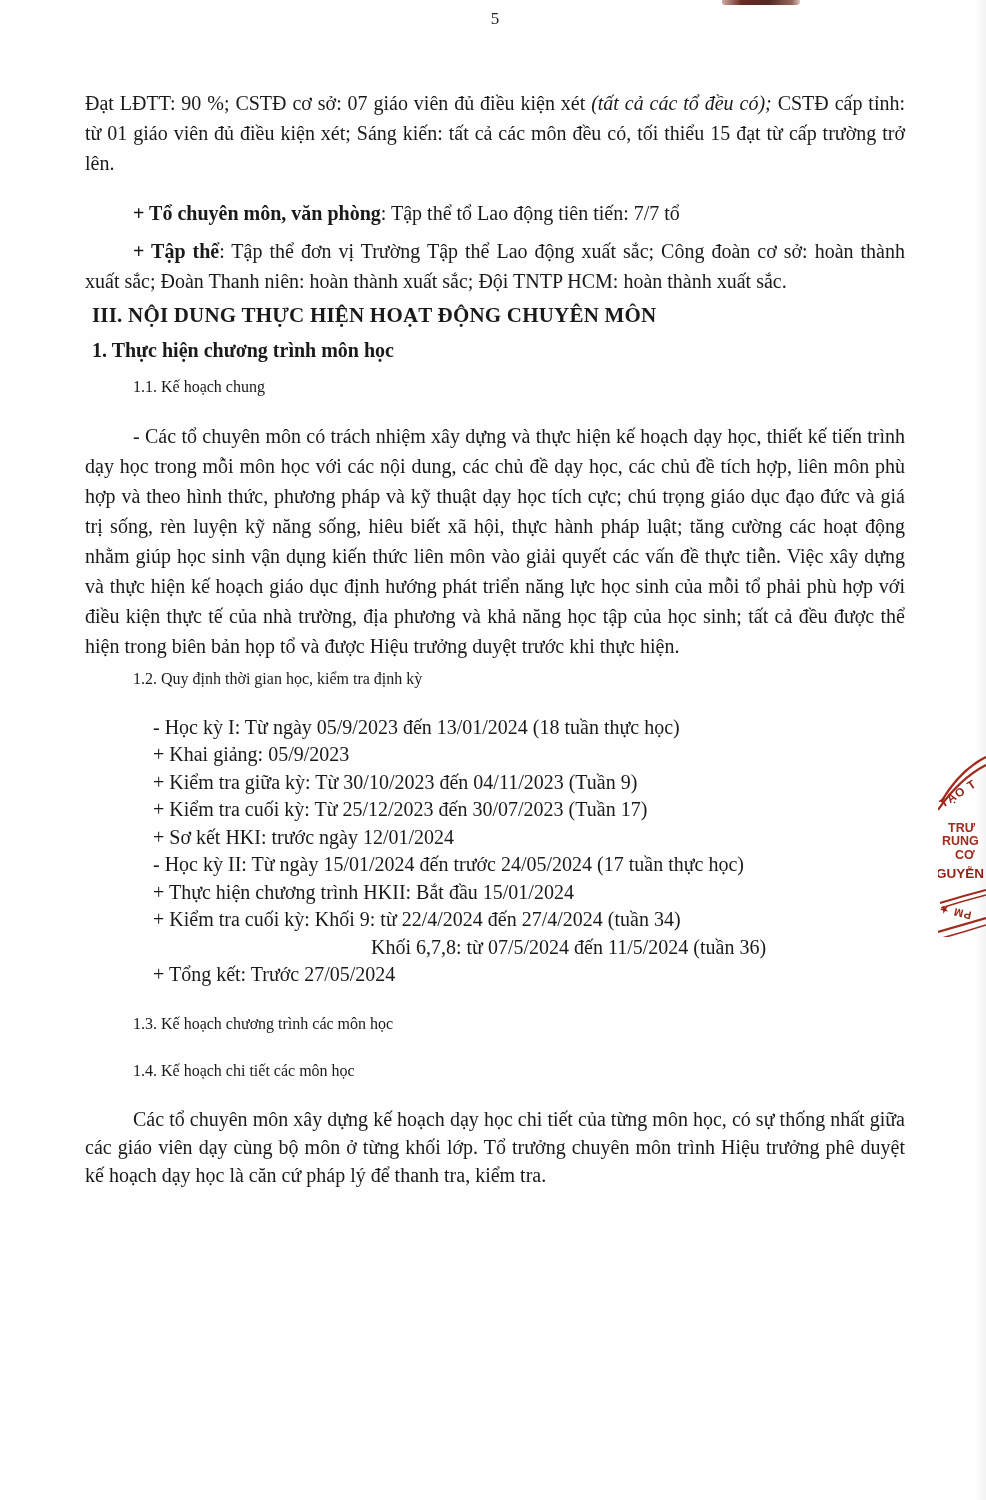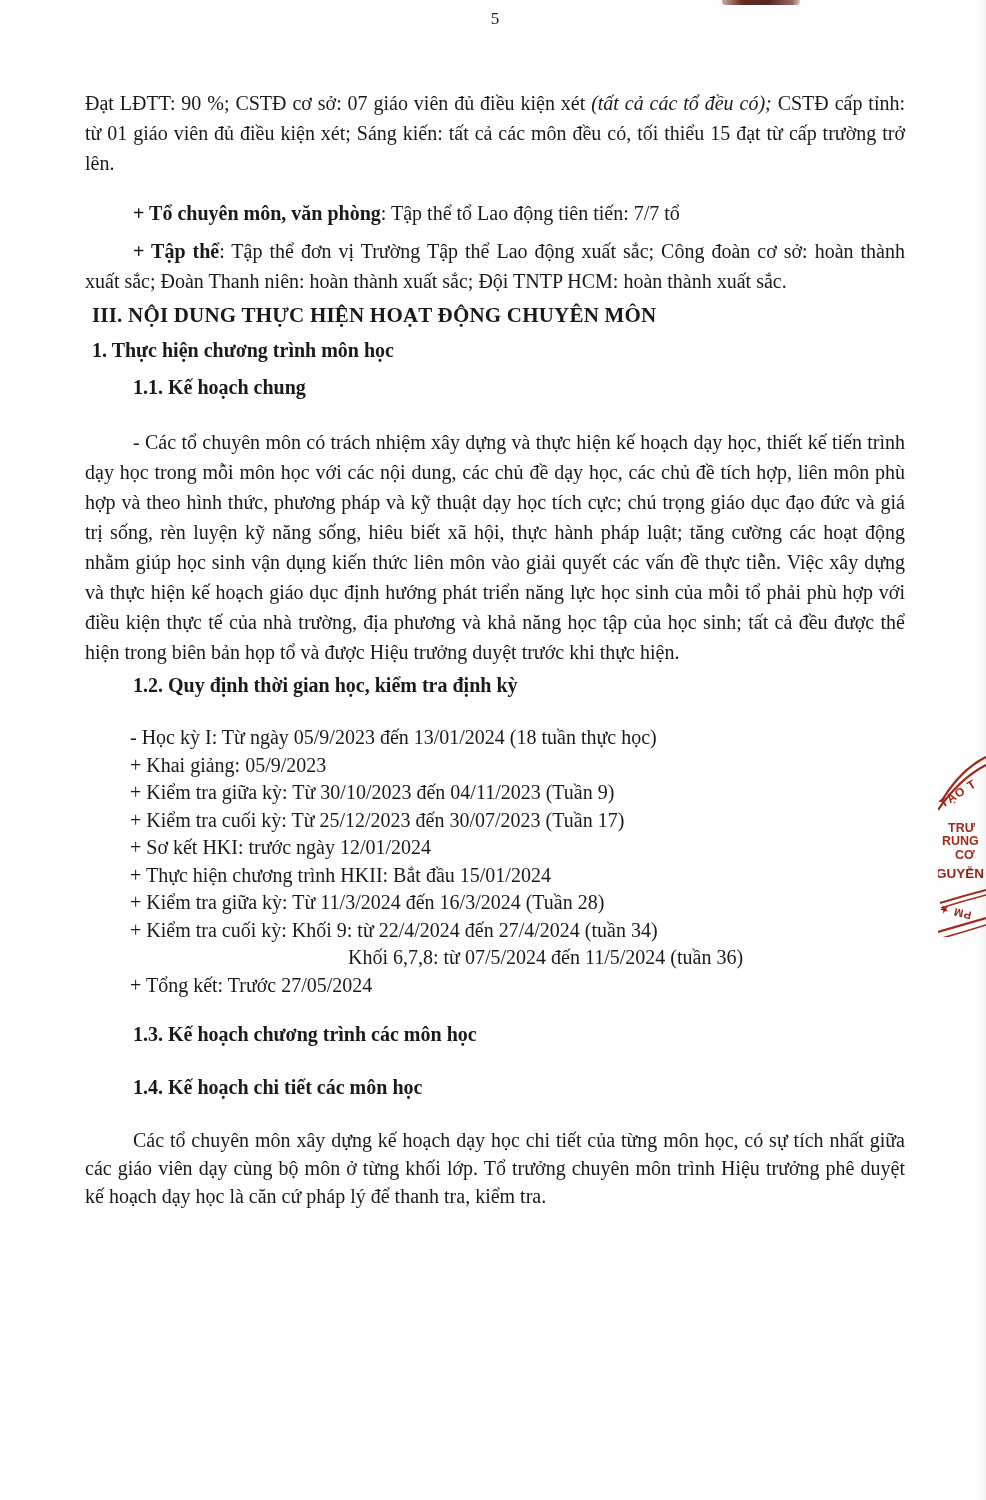--- a/index.html
+++ b/index.html
@@ -39,32 +39,32 @@
   .b{font-weight:700;}
   .i{font-style:italic;}
   .h-main{
     margin-top:6px;font-size:21px;line-height:26px;font-weight:700;
     margin-left:7px;letter-spacing:.2px;
   }
   .h-num1{
     margin-top:9px;font-size:20px;line-height:26px;font-weight:700;margin-left:7px;
   }
   .h-sub{
-    font-size:20px;line-height:26px;font-weight:700;margin-left:48px;
+    font-size:16px;line-height:26px;font-weight:400;margin-left:48px;
   }
   .h-11{margin-top:11px;}
   .h-12{margin-top:5px;}
   .h-13{margin-top:22px;margin-left:48px;}
   .h-14{margin-top:16px;margin-left:48px;}
   .para-indent{text-indent:48px;}
   .p-1{margin-top:8px;}
   .p-2{margin-top:3px;}
   .p-13{margin-top:7px;line-height:28px;margin-left:-7px;}
   .p-14{margin-top:1px;line-height:28px;}
-  .schedule{margin-top:8px;margin-left:45px;}
+  .schedule{margin-top:8px;margin-left:68px;}
   .schedule .item{
     font-size:20px;line-height:27.5px;white-space:nowrap;
   }
   .schedule .item.cont{margin-left:218px;}
   
   .stamp{
     position:absolute;top:752px;right:0;width:48px;height:185px;
     pointer-events:none;
   }
   .stamp svg{display:block;}
@@ -98,33 +98,33 @@
   <p class="body-text para-indent p-2">- Các tổ chuyên môn có trách nhiệm xây dựng và thực hiện kế hoạch dạy học, thiết kế tiến trình dạy học trong mỗi môn học với các nội dung, các chủ đề dạy học, các chủ đề tích hợp, liên môn phù hợp và theo hình thức, phương pháp và kỹ thuật dạy học tích cực; chú trọng giáo dục đạo đức và giá trị sống, rèn luyện kỹ năng sống, hiêu biết xã hội, thực hành pháp luật; tăng cường các hoạt động nhằm giúp học sinh vận dụng kiến thức liên môn vào giải quyết các vấn đề thực tiễn. Việc xây dựng và thực hiện kế hoạch giáo dục định hướng phát triển năng lực học sinh của mỗi tổ phải phù hợp với điều kiện thực tế của nhà trường, địa phương và khả năng học tập của học sinh; tất cả đều được thể hiện trong biên bản họp tổ và được Hiệu trưởng duyệt trước khi thực hiện.</p>
 
   <h4 class="h-sub h-12">1.2. Quy định thời gian học, kiểm tra định kỳ</h4>
 
   <div class="schedule">
     <div class="item">- Học kỳ I: Từ ngày 05/9/2023 đến 13/01/2024 (18 tuần thực học)</div>
     <div class="item">+ Khai giảng: 05/9/2023</div>
     <div class="item">+ Kiểm tra giữa kỳ: Từ 30/10/2023 đến 04/11/2023 (Tuần 9)</div>
     <div class="item">+ Kiểm tra cuối kỳ: Từ 25/12/2023 đến 30/07/2023 (Tuần 17)</div>
     <div class="item">+ Sơ kết HKI: trước ngày 12/01/2024</div>
+    <div class="item">- Học kỳ II: Từ ngày 15/01/2024 đến trước 24/05/2024 (17 tuần thực học)</div>
     <div class="item">+ Thực hiện chương trình HKII: Bắt đầu 15/01/2024</div>
-    <div class="item">+ Kiểm tra giữa kỳ: Từ 11/3/2024 đến 16/3/2024 (Tuần 28)</div>
     <div class="item">+ Kiểm tra cuối kỳ: Khối 9: từ 22/4/2024 đến 27/4/2024 (tuần 34)</div>
     <div class="item cont">Khối 6,7,8: từ 07/5/2024 đến 11/5/2024 (tuần 36)</div>
     <div class="item">+ Tổng kết: Trước 27/05/2024</div>
   </div>
 
   <h4 class="h-13 h-sub">1.3. Kế hoạch chương trình các môn học</h4>
 
 
   <h4 class="h-14 h-sub">1.4. Kế hoạch chi tiết các môn học</h4>
 
-  <p class="body-text para-indent p-14">Các tổ chuyên môn xây dựng kế hoạch dạy học chi tiết của từng môn học, có sự tích nhất giữa các giáo viên dạy cùng bộ môn ở từng khối lớp. Tổ trưởng chuyên môn trình Hiệu trưởng phê duyệt kế hoạch dạy học là căn cứ pháp lý để thanh tra, kiểm tra.</p>
+  <p class="body-text para-indent p-14">Các tổ chuyên môn xây dựng kế hoạch dạy học chi tiết của từng môn học, có sự thống nhất giữa các giáo viên dạy cùng bộ môn ở từng khối lớp. Tổ trưởng chuyên môn trình Hiệu trưởng phê duyệt kế hoạch dạy học là căn cứ pháp lý để thanh tra, kiểm tra.</p>
 
   <div class="stamp">
     <svg width="48" height="185" viewBox="0 0 48 185">
 
       <path d="M 3,50 Q 22,18 48,5" fill="none" stroke="#a02a1c" stroke-width="2.4"></path>
       <path d="M 0,58 Q 21,27 48,13" fill="none" stroke="#a02a1c" stroke-width="2.2"></path>
 
       <text x="5" y="56" font-size="12" fill="#9b2418" transform="rotate(-33 5 56)" letter-spacing="1">TẠO T</text>
 
       <text x="10" y="80" font-size="12.5" fill="#a02a1c">TRƯ</text>

